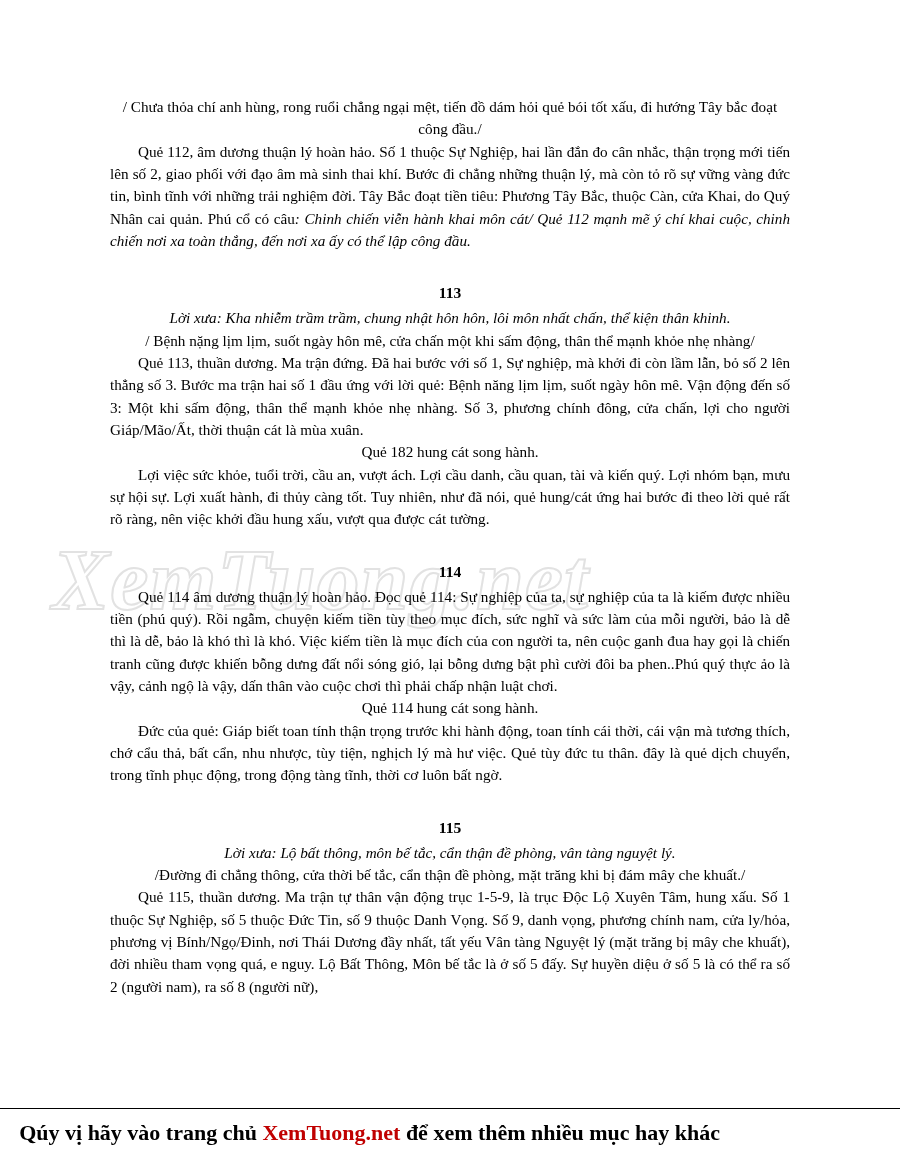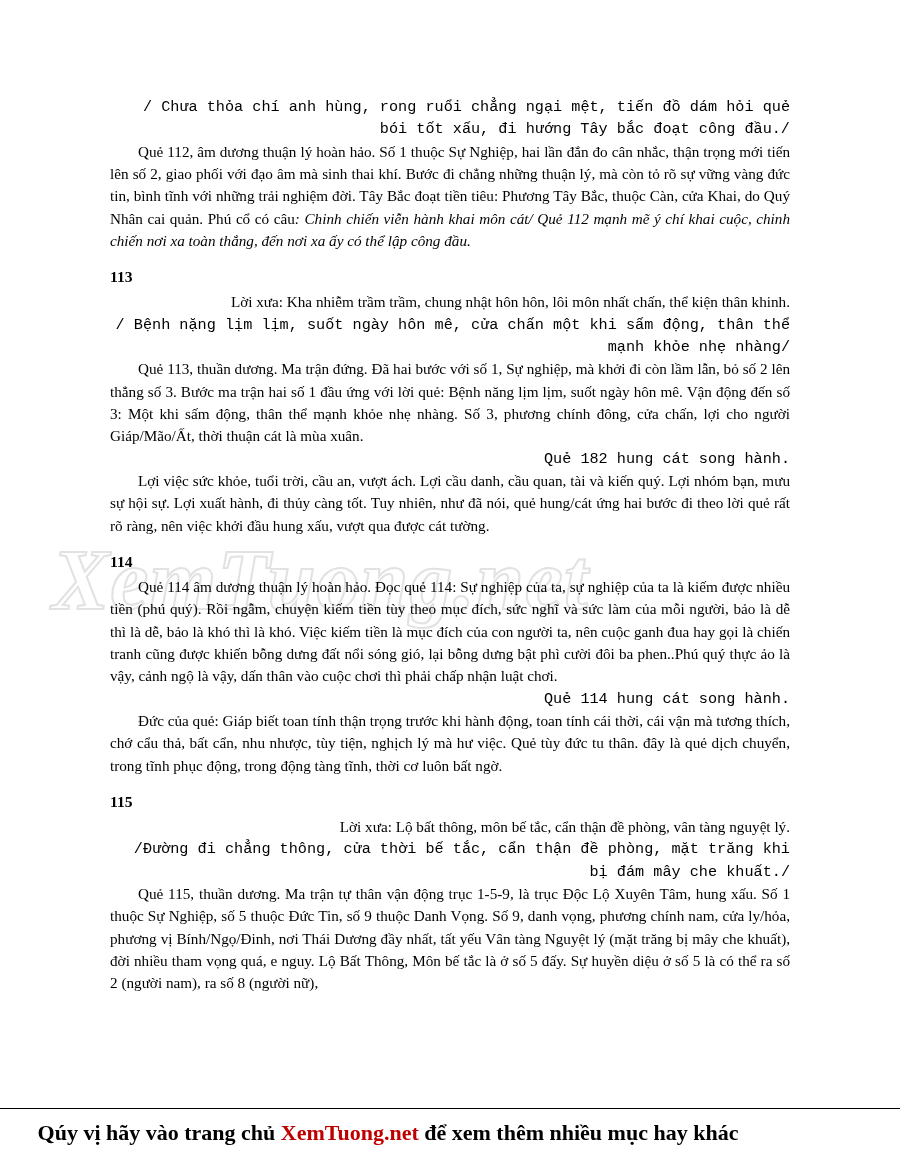--- a/index.html
+++ b/index.html
@@ -32,33 +32,33 @@
     z-index: 3;
   }
   p {
     margin: 0 0 0 0;
     text-indent: 0;
   }
   p.indent {
     text-indent: 28px;
   }
   p.center {
-    text-align: right;
+    text-align: center;
     text-indent: 0;
-    font-family: Liberation Mono, monospace;
   }
   p.c-italic {
-    text-align: right;
+    text-align: center;
+    font-style: italic;
     text-indent: 0;
   }
   .num {
-    text-align: left;
+    text-align: center;
     font-weight: bold;
     font-size: 15.6px;
-    margin-top: 14px;
+    margin-top: 30px;
     margin-bottom: 2px;
   }
   .it { font-style: italic; }
   .watermark {
     position: absolute;
     left: 52px;
     top: 530px;
     width: 800px;
     height: 130px;
     z-index: 1;
@@ -81,26 +81,25 @@
     top: 1108px;
     width: 900px;
     height: 1px;
     background: #000000;
   }
   .footer {
     position: absolute;
     left: 0;
     top: 1120px;
     width: 720px;
-    text-align: center;
+    text-align: right;
     font-family: "Liberation Serif", serif;
     font-weight: bold;
     font-size: 22px;
     color: #000000;
-    margin-left: 28px;
   }
   .footer .brand {
     color: #c00000;
   }
 </style>
 </head>
 <body>
 
 <div class="page">
 

